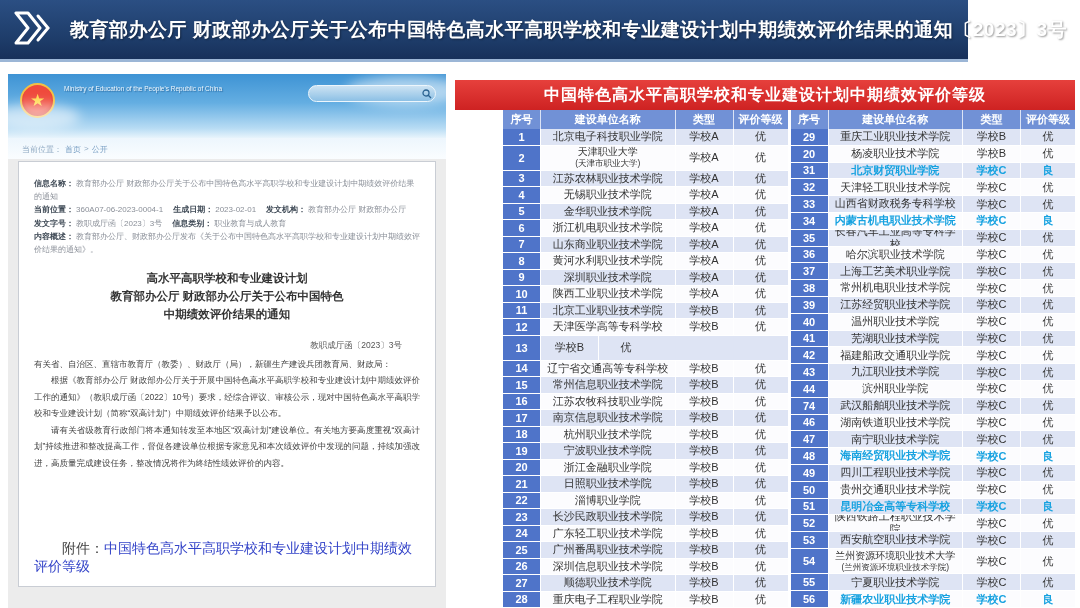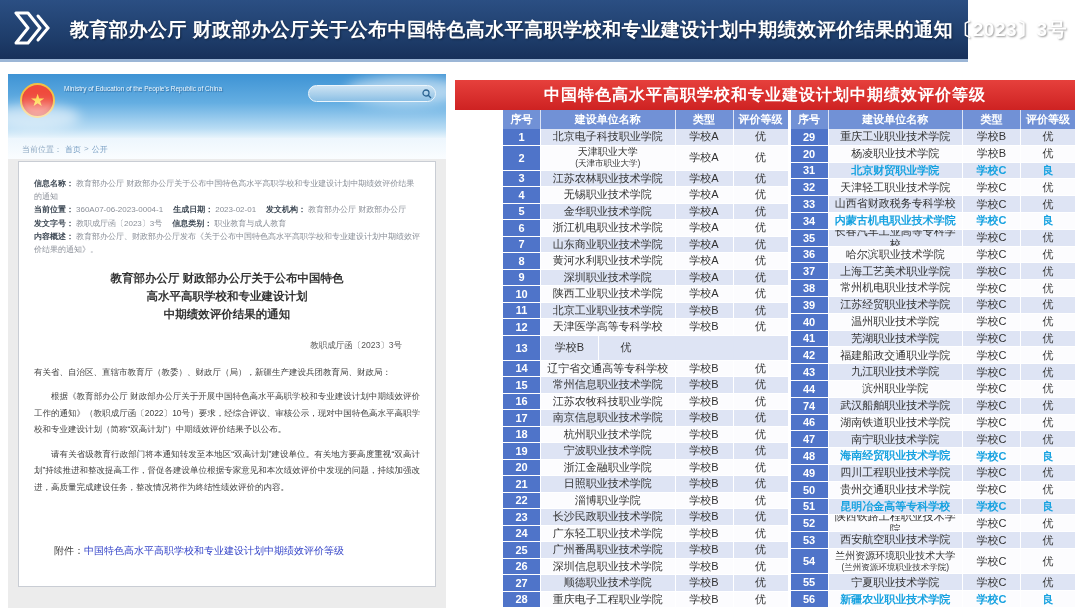--- a/index.html
+++ b/index.html
@@ -47,23 +47,23 @@
 
   .doc-card { margin:2px 10px 0; height:426px; background:#fff; border:1px solid #c9cdd4;
     padding:15px 15px 8px; display:flex; flex-direction:column; }
   .meta-line { font-size:8px; line-height:1.65; color:#777; }
   .meta-label { color:#3f4a56; font-weight:bold; margin-right:2px; }
   .meta-value { color:#8a8f98; margin-right:10px; }
   .doc-title { margin-top:14px; text-align:center; font-size:11.5px; font-weight:bold;
     color:#333; line-height:1.55; }
   .doc-number { text-align:right; font-size:8.5px; color:#555; margin:16px 18px 4px 0; }
   .doc-body p { font-size:8.5px; color:#444; line-height:1.95; text-align:justify;
-    text-indent:2em; margin-top:8px; }
+    text-indent:2em; }
   .doc-body p.no-indent { text-indent:0; }
-  .attachment { margin-top:auto; margin-bottom:20px; font-size:10px; text-indent:2em; }
+  .attachment { margin-top:auto; margin-bottom:2px; font-size:14px; text-indent:2em; }
   .attach-label { color:#444; }
   .attach-link { color:#3343c8; cursor:pointer; }
 
   
   .right-panel { position:absolute; left:455px; top:80px; width:620px; height:528px; }
   .table-title { height:30px; background:linear-gradient(180deg,#e6403c,#ce2222);
     color:#fff; font-weight:bold; font-size:16px; display:flex; align-items:center;
     justify-content:center; letter-spacing:1px; }
   .tables { display:flex; height:498px; background:#fff; gap:3px;padding-left:48px; }
   .half { flex:1; display:flex; flex-direction:column; min-width:0; }
@@ -140,22 +140,22 @@
   </div>
 
   <div class="doc-card">
     <div>
         <div class="meta-line"><span class="meta-label">信息名称：</span><span class="meta-value">教育部办公厅 财政部办公厅关于公布中国特色高水平高职学校和专业建设计划中期绩效评价结果的通知</span></div>
         <div class="meta-line"><span class="meta-label">当前位置：</span><span class="meta-value">360A07-06-2023-0004-1</span><span class="meta-label">生成日期：</span><span class="meta-value">2023-02-01</span><span class="meta-label">发文机构：</span><span class="meta-value">教育部办公厅 财政部办公厅</span></div>
         <div class="meta-line"><span class="meta-label">发文字号：</span><span class="meta-value">教职成厅函〔2023〕3号</span><span class="meta-label">信息类别：</span><span class="meta-value">职业教育与成人教育</span></div>
         <div class="meta-line"><span class="meta-label">内容概述：</span><span class="meta-value">教育部办公厅、财政部办公厅发布《关于公布中国特色高水平高职学校和专业建设计划中期绩效评价结果的通知》。</span></div>
       </div>
     <div class="doc-title">
+        <div>高水平高职学校和专业建设计划</div>
         <div>教育部办公厅 财政部办公厅关于公布中国特色</div>
-        <div>高水平高职学校和专业建设计划</div>
         <div>中期绩效评价结果的通知</div>
       </div>
     <div class="doc-number">教职成厅函〔2023〕3号</div>
     <div class="doc-body">
         <p class="no-indent">有关省、自治区、直辖市教育厅（教委）、财政厅（局），新疆生产建设兵团教育局、财政局：</p>
         <p>根据《教育部办公厅 财政部办公厅关于开展中国特色高水平高职学校和专业建设计划中期绩效评价工作的通知》（教职成厅函〔2022〕10号）要求，经综合评议、审核公示，现对中国特色高水平高职学校和专业建设计划（简称“双高计划”）中期绩效评价结果予以公布。</p>
         <p>请有关省级教育行政部门将本通知转发至本地区“双高计划”建设单位。有关地方要高度重视“双高计划”持续推进和整改提高工作，督促各建设单位根据专家意见和本次绩效评价中发现的问题，持续加强改进，高质量完成建设任务，整改情况将作为终结性绩效评价的内容。</p>
       </div>
     <div class="attachment">
       <span class="attach-label">附件：</span><span class="attach-link">中国特色高水平高职学校和专业建设计划中期绩效评价等级</span>

